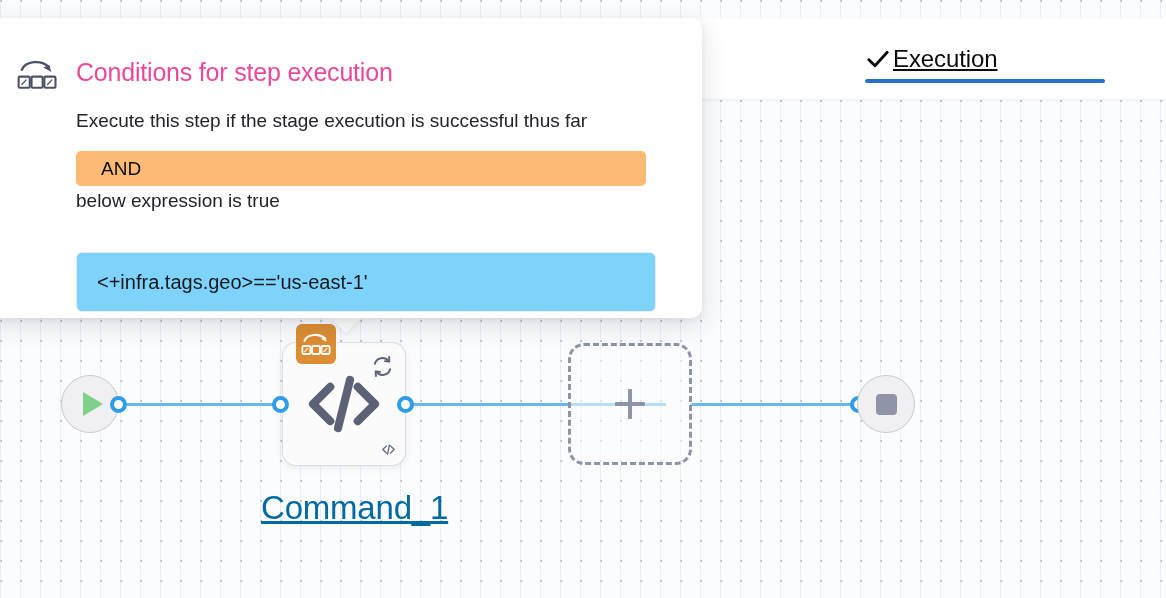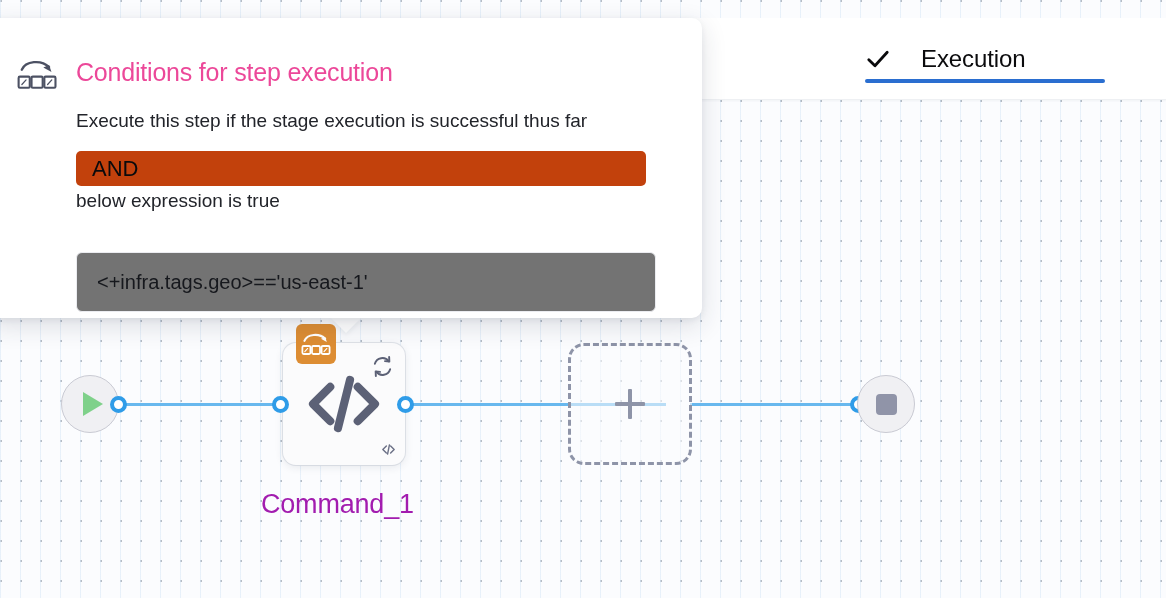--- a/index.html
+++ b/index.html
@@ -42,26 +42,27 @@
     background: #ffffff;
     border-bottom: 1px solid #eef0f3;
     box-shadow: 0 1px 2px rgba(40,50,70,0.05);
   }
   .tab {
     position: absolute;
     top: 0;
     height: 82px;
     display: flex;
     align-items: center;
-    gap: 30px;
+    gap: 2px;
     font-size: 24px;
     color: #0b0b0d;
     letter-spacing: -0.1px;
     white-space: nowrap;
     cursor: pointer;
+    text-decoration: underline;
   }
   .tab.environment { left: 612px; }
   .tab.execution   { left: 865px; }
   .tab .check {
     display: inline-block;
     width: 26px; height: 26px;
     flex: 0 0 auto;
   }
   .tab-underline {
     position: absolute;
@@ -69,24 +70,25 @@
     top: 79px;
     width: 240px;
     height: 4px;
     border-radius: 2px;
     background: #2a6ed0;
   }
 
   
   .node-label {
     position: absolute;
-    font-size: 27px;
-    color: #a21caf;
+    font-size: 33px;
+    color: #0369a1;
     letter-spacing: -0.2px;
     white-space: nowrap;
+    text-decoration: underline;
   }
 
   
   .edge {
     position: absolute;
     height: 3px;
     background: #68b8ee;
   }
   .edge-1 { left: 112px; top: 403px; width: 180px; }
   .edge-2 { left: 398px; top: 403px; width: 268px; }
@@ -234,40 +236,40 @@
     position: absolute;
     left: 88px; top: 92px;
     font-size: 19px;
     color: #22242a;
     white-space: nowrap;
   }
   .pop-operator {
     position: absolute;
     left: 88px; top: 133px;
     width: 570px; height: 35px;
-    background: #c2410c;
+    background: #fdba74;
     border-radius: 5px;
     display: flex;
     align-items: center;
-    padding-left: 16px;
-    font-size: 22px;
+    padding-left: 25px;
+    font-size: 19px;
     color: #0a0a0c;
   }
   .pop-subdesc {
     position: absolute;
     left: 88px; top: 172px;
     font-size: 19px;
     color: #22242a;
     white-space: nowrap;
   }
   .pop-expr {
     position: absolute;
     left: 88px; top: 234px;
     width: 580px; height: 60px;
-    background: #737373;
+    background: #7dd3fc;
     border: 1px solid #ebecf0;
     border-radius: 6px;
     display: flex;
     align-items: center;
     padding-left: 20px;
     font-size: 20px;
     color: #16181d;
     overflow: hidden;
     white-space: nowrap;
   }

